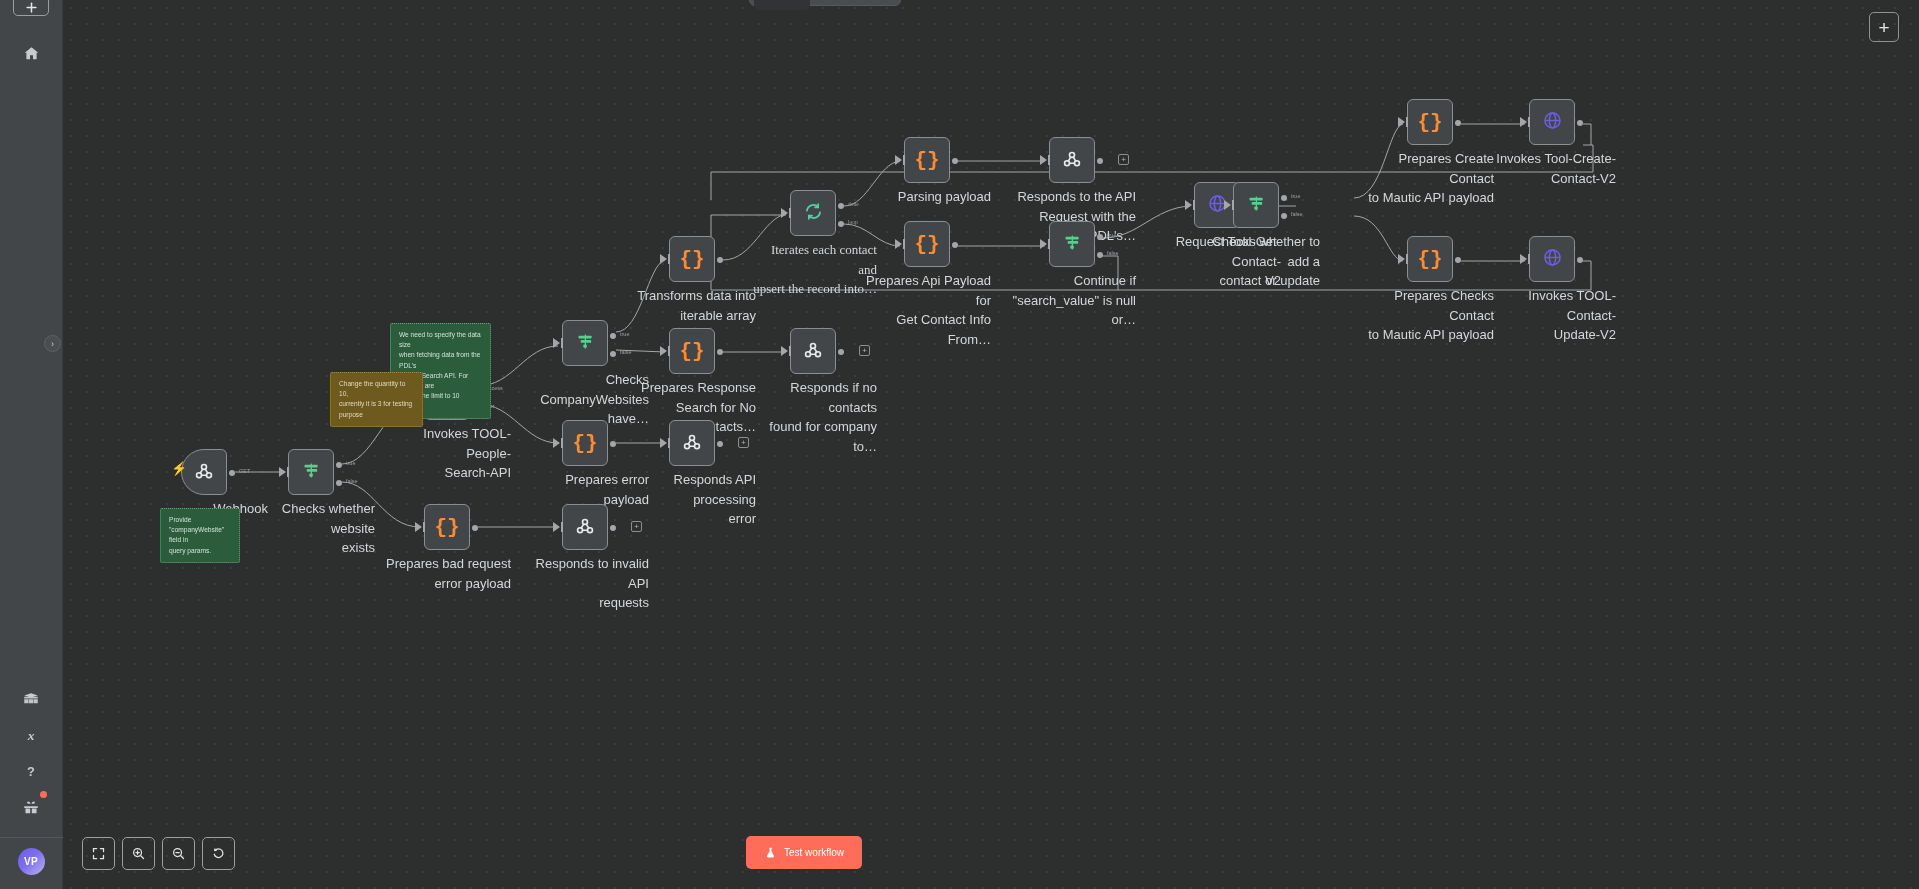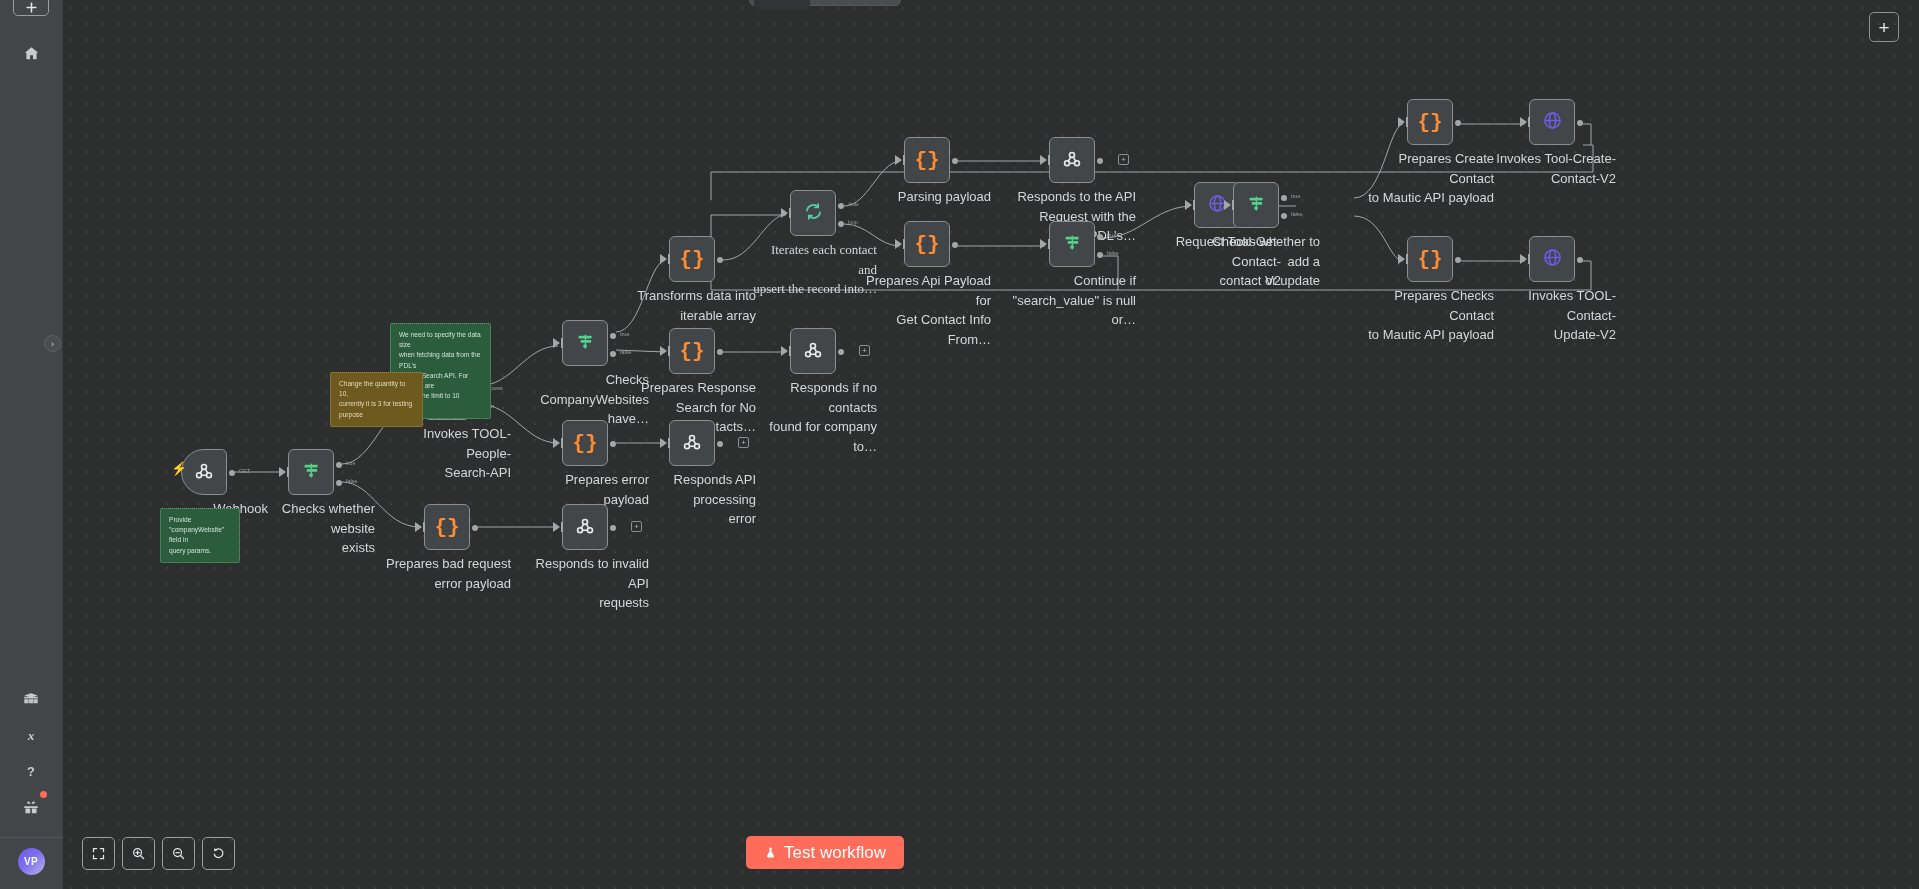--- a/index.html
+++ b/index.html
@@ -177,21 +177,21 @@
     border:1px solid #9ca0a3; border-radius:5px;
     background:transparent; color:#e2e5e8;
     display:flex; align-items:center; justify-content:center;
     cursor:pointer;
   }
   #test-btn {
     position:absolute; left: 683px; bottom: 20px;
     background:#ff6d5a; color:#fff;
     border:none; border-radius:5px;
     height: 33px; padding: 8px 18px;
-    font-size:17px; font-family:"Liberation Sans", sans-serif;
+    font-size:10px; font-family:"Liberation Sans", sans-serif;
     display:flex; align-items:center; gap:7px;
     cursor:pointer; pointer-events:auto;
   }
 </style>
 </head>
 <body>
 
 <div id="app">
 
   <div id="sidebar">

